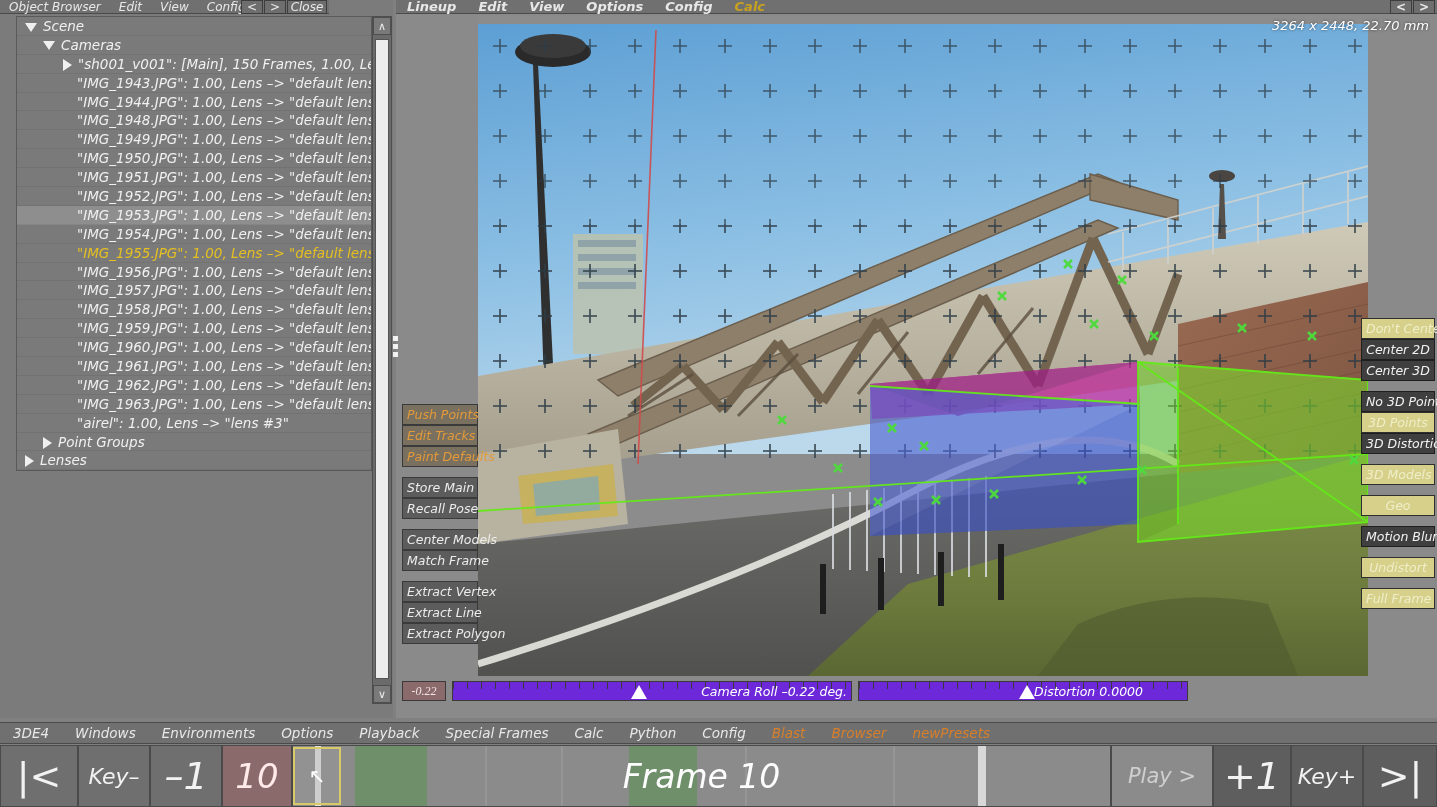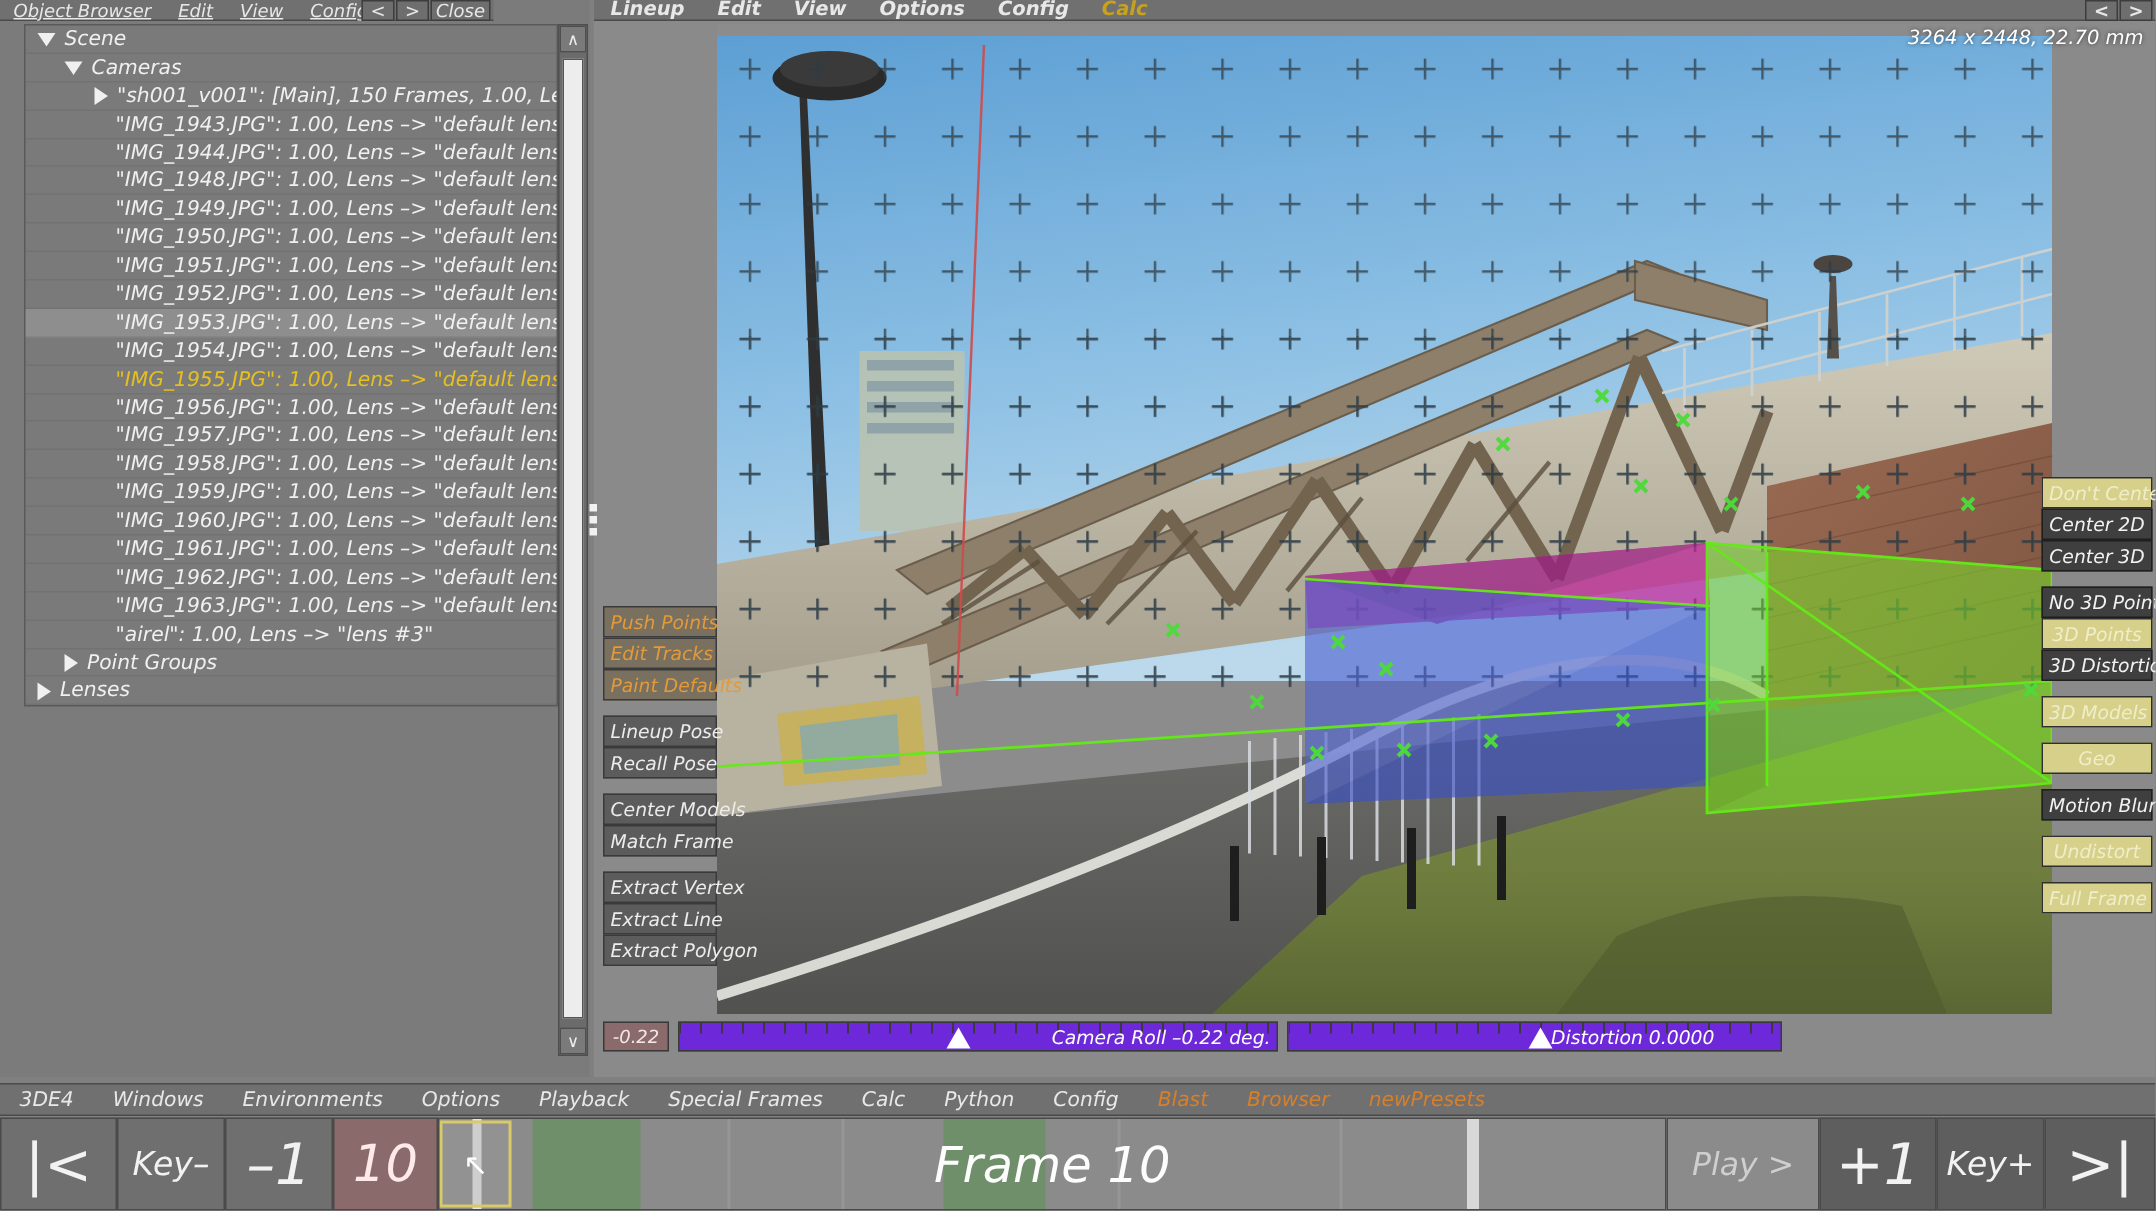--- a/index.html
+++ b/index.html
@@ -23,21 +23,21 @@
   .menubar .mi.yellow { color:#c8a21e; }
 
   .winbtn {
     background:#6e6e6e; border:1px solid #3d3d3d;
     color:#e8e8e8; font-style:italic; font-size:12px;
     display:flex; align-items:center; justify-content:center;
   }
 
   
   #objbrowser { position:absolute; left:0; top:0; width:393px; height:718px; background:#7b7b7b; }
-  #ob-menu { left:0; top:0; width:329px; height:14px;text-decoration:underline; }
+  #ob-menu { left:0; top:0; width:329px; height:14px; }
   #ob-menu .mi { padding:0 9px; font-size:12px; }
 
   #ob-winbtns { position:absolute; right:2px; top:0px; height:14px; display:flex; gap:1px; }
   #ob-winbtns .winbtn { height:14px; }
 
   #ob-list {
     position:absolute; left:16px; top:16px; width:356px; height:455px;
     background:#7a7a7a; border:1px solid #5a5a5a; overflow:hidden;
   }
   .tree-row {
@@ -80,21 +80,21 @@
   }
   .vbtn.amber { background:#7a7060; color:#e29a3a; }
   .vbtn.yellowfill { background:#d6d08a; color:#efeec8; border-color:#2f2f2f; }
   .vbtn.dark { background:#3f3f3f; color:#f2f2f2; border-color:#1f1f1f; }
   .gap { height:10px; }
 
   
   #sliderbar { position:absolute; left:396px; top:678px; width:1041px; height:26px; background:#8a8a8a;
                display:flex; align-items:center; gap:6px; padding:0 6px;}
   .numfield { width:44px; height:20px; background:#8a6a6a; border:1px solid #3a3a3a; color:#f4e6e6;
-              font-style:italic; font-size:12px; display:flex; align-items:center; justify-content:center;}
+              font-style:italic; font-size:12px; display:flex; align-items:center; justify-content:center;font-family:Liberation Serif, serif;}
   .slider { position:relative; height:20px; background:#6d28d9; border:1px solid #3a3a3a; overflow:hidden;}
   .slider .ticks { position:absolute; left:0; top:0; right:0; height:7px;
      background-image:repeating-linear-gradient(to right, #3a3a3a 0 1px, transparent 1px 14px);}
   .slider .lbl { position:absolute; right:4px; top:2px; font-style:italic; font-size:12.5px; color:#fff; white-space:nowrap;}
   .slider .tri { position:absolute; top:3px; width:0;height:0;
       border-left:8px solid transparent; border-right:8px solid transparent; border-bottom:14px solid #fff; margin:0;}
 
   
   #appmenu { position:absolute; left:0; top:722px; width:1437px; height:22px; background:#707070;
              border-top:1px solid #4a4a4a; border-bottom:1px solid #4a4a4a;}
@@ -372,21 +372,21 @@
       <div style="width:5px;height:5px;background:#f2f2f2;margin:3px 1px;"></div>
       <div style="width:5px;height:5px;background:#f2f2f2;margin:3px 1px;"></div>
       <div style="width:5px;height:5px;background:#f2f2f2;margin:3px 1px;"></div>
     </div>
 
     <div class="btncol" id="left-btncol" style="left:6px; top:388px; width:76px;margin-top:16px;">
         <div class="vbtn amber">Push Points</div>
         <div class="vbtn amber">Edit Tracks</div>
         <div class="vbtn amber">Paint Defaults</div>
         <div class="gap"></div>
-        <div class="vbtn ">Lineup Pose</div>
+        <div class="vbtn ">Store Main</div>
         <div class="vbtn ">Recall Pose</div>
         <div class="gap"></div>
         <div class="vbtn ">Center Models</div>
         <div class="vbtn ">Match Frame</div>
         <div class="gap"></div>
         <div class="vbtn ">Extract Vertex</div>
         <div class="vbtn ">Extract Line</div>
         <div class="vbtn ">Extract Polygon</div>
       </div>
 

